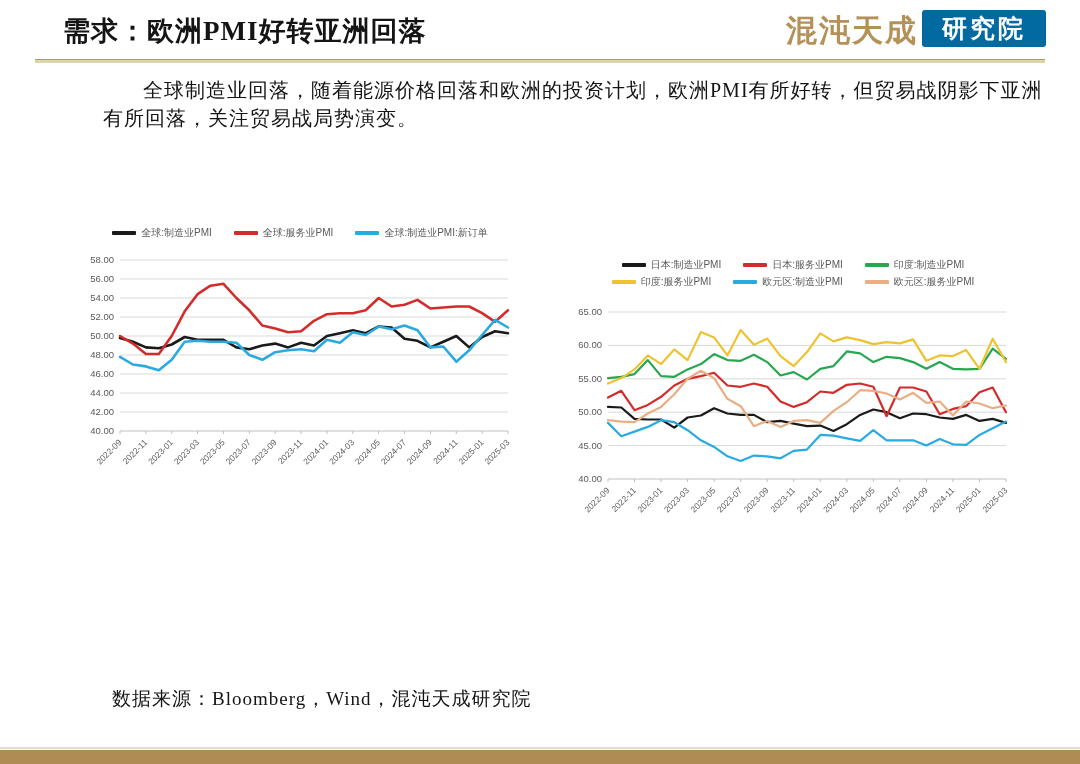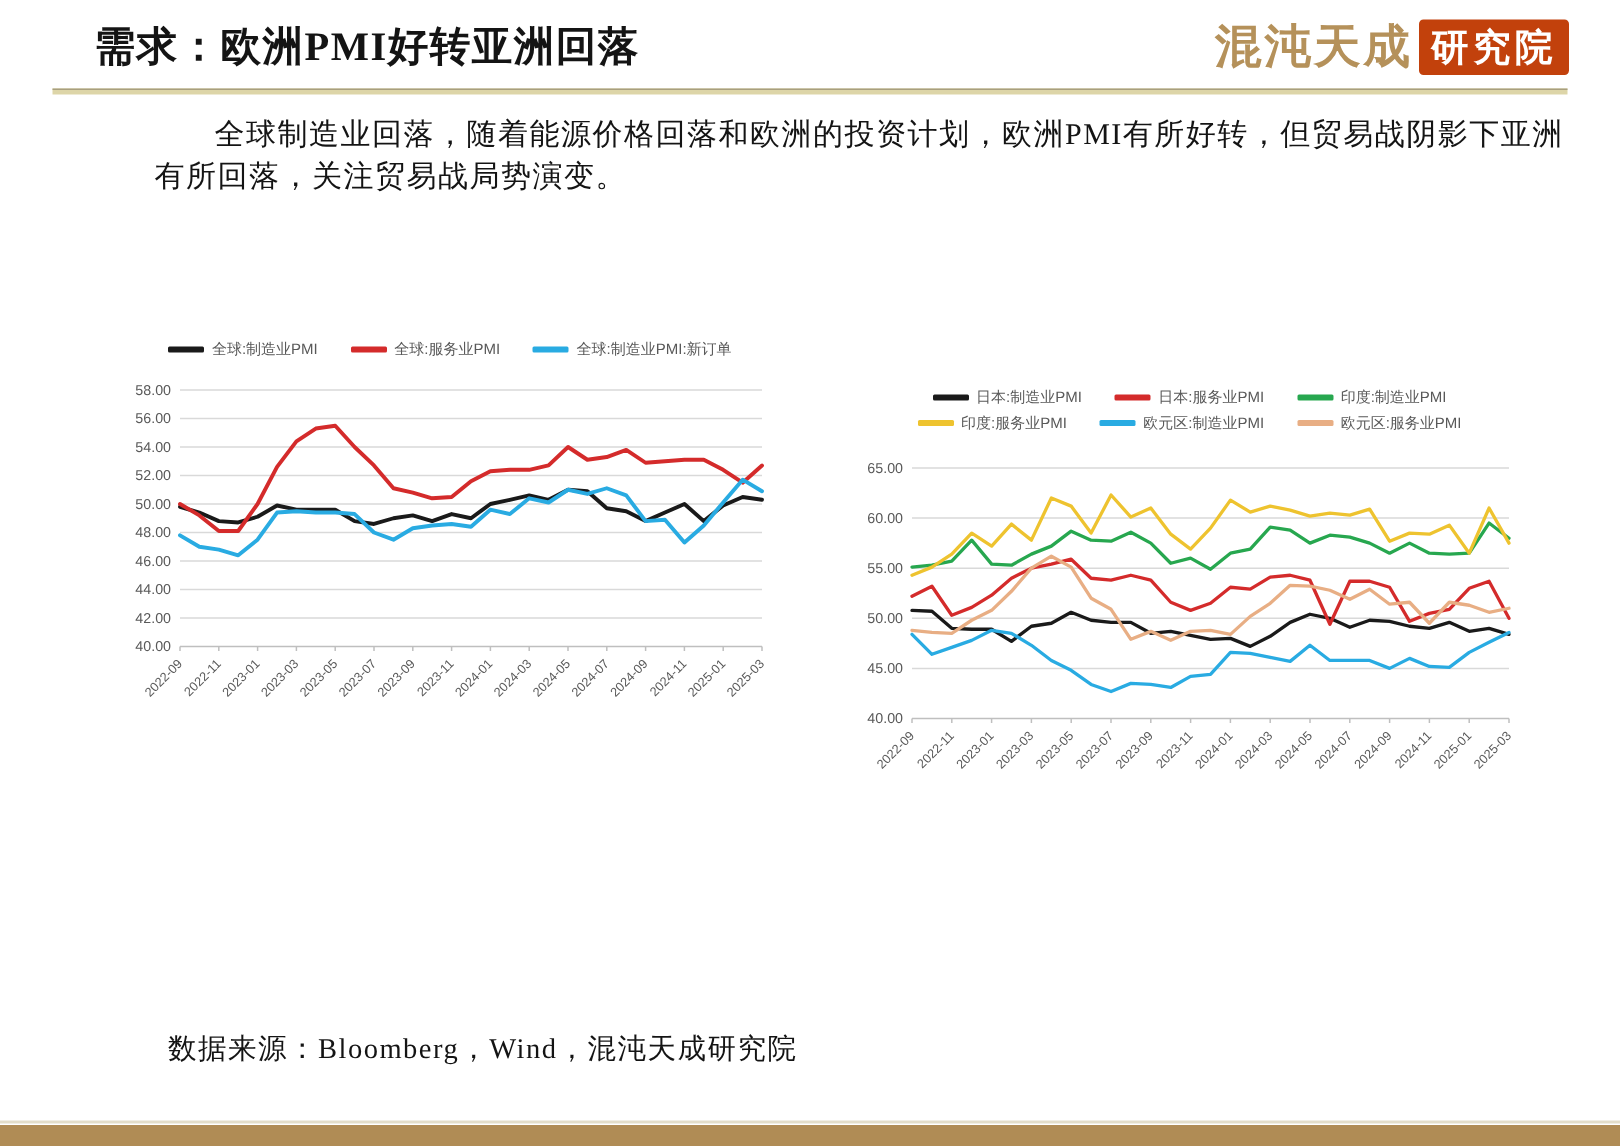--- a/index.html
+++ b/index.html
@@ -6,26 +6,26 @@
   .slide{
     position:relative;width:1080px;height:764px;background:#ffffff;
     font-family:"Liberation Sans","DejaVu Sans",sans-serif;overflow:hidden;
   }
   .page-title{
     position:absolute;left:63px;top:13px;
     font-family:"Liberation Serif","DejaVu Serif",serif;
     font-size:27px;font-weight:bold;color:#141414;letter-spacing:1px;
   }
   .logo{
-    position:absolute;right:34px;top:10px;display:flex;align-items:center;gap:4px;
+    position:absolute;right:34px;top:10px;display:flex;align-items:flex-start;gap:4px;
     font-family:Liberation Sans, sans-serif;
   }
   .logo-brand{color:#B5915A;font-size:31px;font-weight:bold;letter-spacing:2px;}
-  .logo-suffix{background:#c2410c;color:#ffffff;font-size:25px;font-weight:bold;
-    padding:2px 8px;border-radius:3px;letter-spacing:3px;}
+  .logo-suffix{background:#0369a1;color:#ffffff;font-size:25px;font-weight:bold;
+    padding:2px 20px;border-radius:3px;letter-spacing:3px;}
   .header-rule{
     position:absolute;left:35px;right:35px;top:59px;height:3px;
     background:#DDD5A8;border-top:1px solid #A89F7E;
   }
   .body-text{
     position:absolute;left:63px;top:76px;width:958px;
     font-family:"Liberation Serif","DejaVu Serif",serif;
     font-size:20px;line-height:28px;color:#141414;text-indent:2em;letter-spacing:1px;margin-left:40px;
   }
   .chart{position:absolute;}

